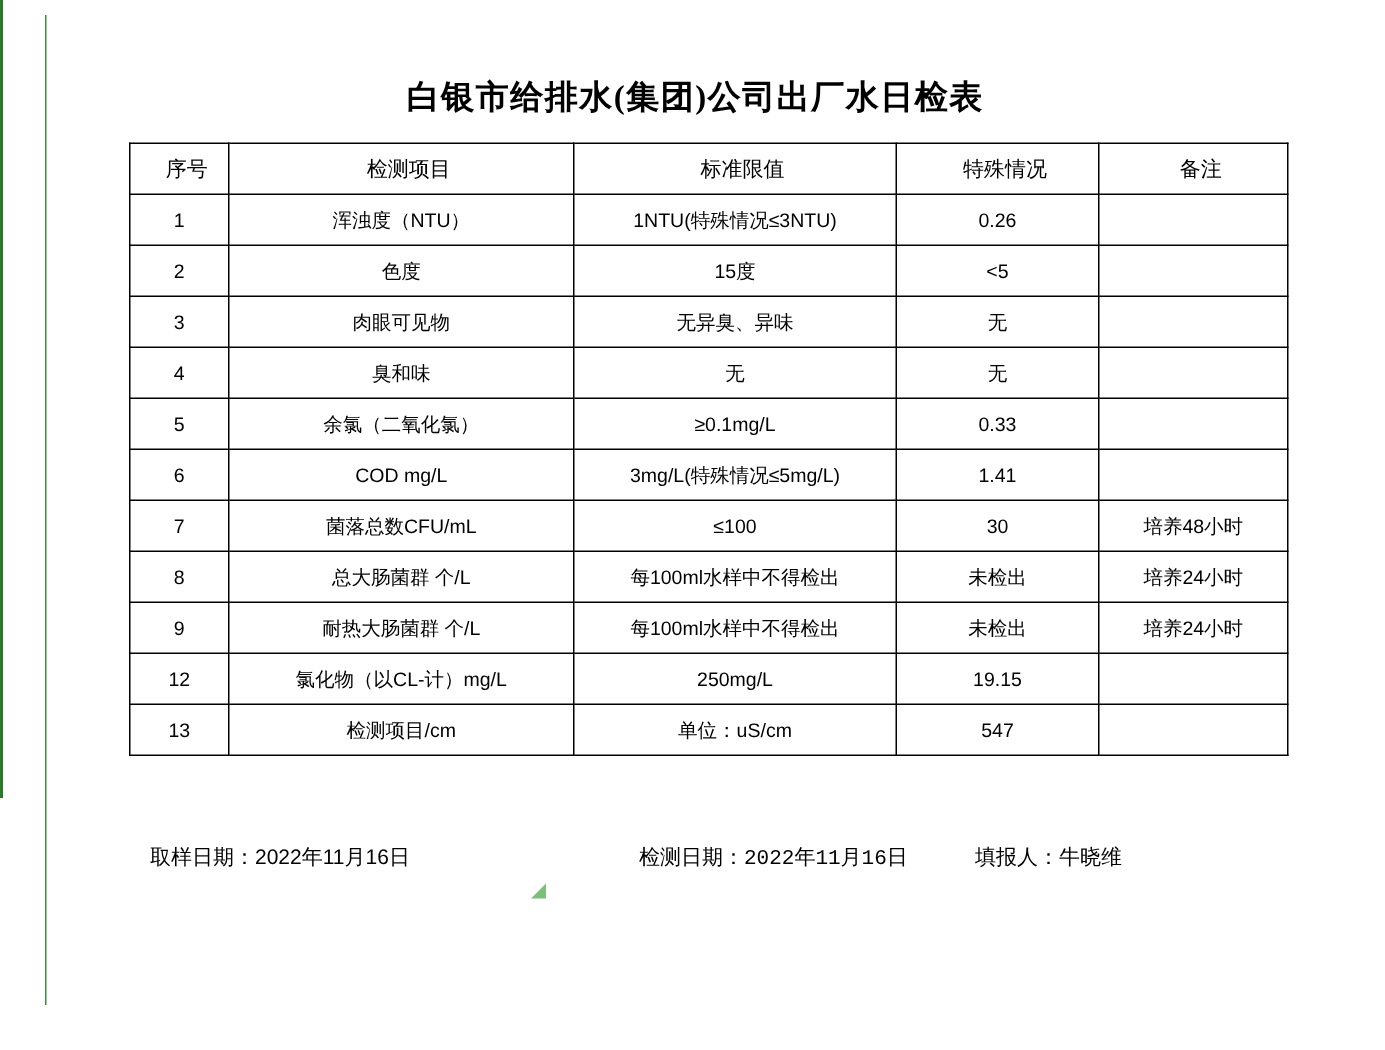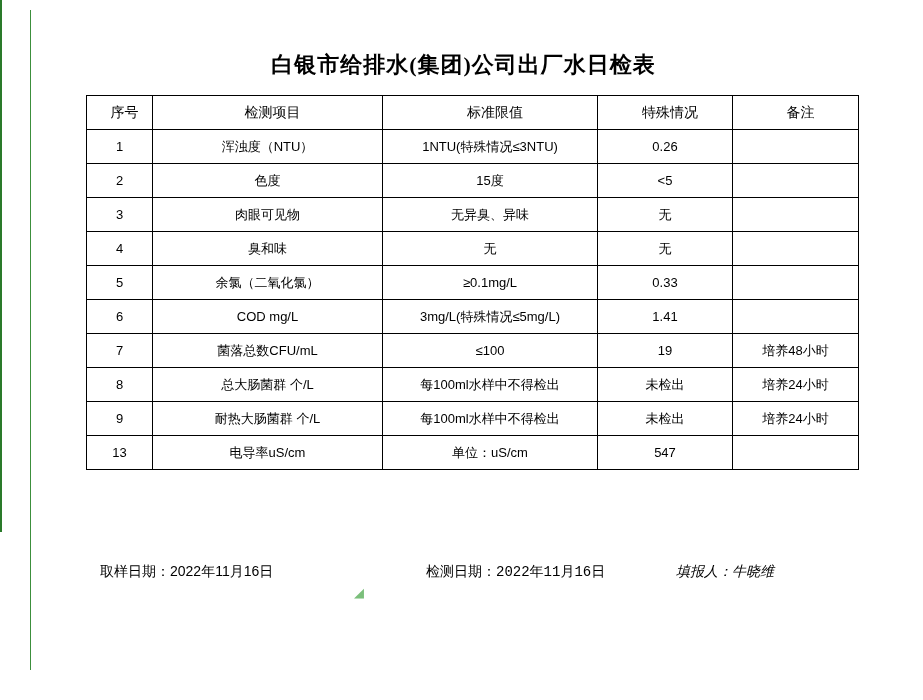--- a/index.html
+++ b/index.html
@@ -88,24 +88,23 @@
   }
   .footer .f-test {
     position: absolute;
     left: 340px;
     top: 0;
     white-space: nowrap;
     font-family: Liberation Mono, monospace;
   }
   .footer .f-filler {
     position: absolute;
-    left: 590px;
-    top: 0;
-    white-space: nowrap;
-    font-style: italic;
+    left: 564px;
+    top: 0;
+    white-space: nowrap;
   }
   .mark {
     position: absolute;
     left: 352px;
     top: 586px;
     width: 12px;
     height: 14px;
     color: #7bbf7b;
     font-size: 13px;
     line-height: 14px;
@@ -177,40 +176,47 @@
         <td>6</td>
         <td>COD      mg/L</td>
         <td>3mg/L(特殊情况≤5mg/L)</td>
         <td>1.41</td>
         <td></td>
       </tr>
       <tr>
         <td>7</td>
         <td>菌落总数CFU/mL</td>
         <td>≤100</td>
-        <td>19</td>
+        <td>30</td>
         <td>培养48小时</td>
       </tr>
       <tr>
         <td>8</td>
         <td>总大肠菌群 个/L</td>
         <td>每100ml水样中不得检出</td>
         <td>未检出</td>
         <td>培养24小时</td>
       </tr>
       <tr>
         <td>9</td>
         <td>耐热大肠菌群 个/L</td>
         <td>每100ml水样中不得检出</td>
         <td>未检出</td>
         <td>培养24小时</td>
       </tr>
       <tr>
+        <td>12</td>
+        <td>氯化物（以CL-计）mg/L</td>
+        <td>250mg/L</td>
+        <td>19.15</td>
+        <td></td>
+      </tr>
+      <tr>
         <td>13</td>
-        <td>电导率uS/cm</td>
+        <td>检测项目/cm</td>
         <td>单位：uS/cm</td>
         <td>547</td>
         <td></td>
       </tr>
     </tbody>
   </table>
 
   <div class="footer">
     <span class="f-sample">取样日期：2022年11月16日</span>
     <span class="f-test">检测日期：2022年11月16日</span>

